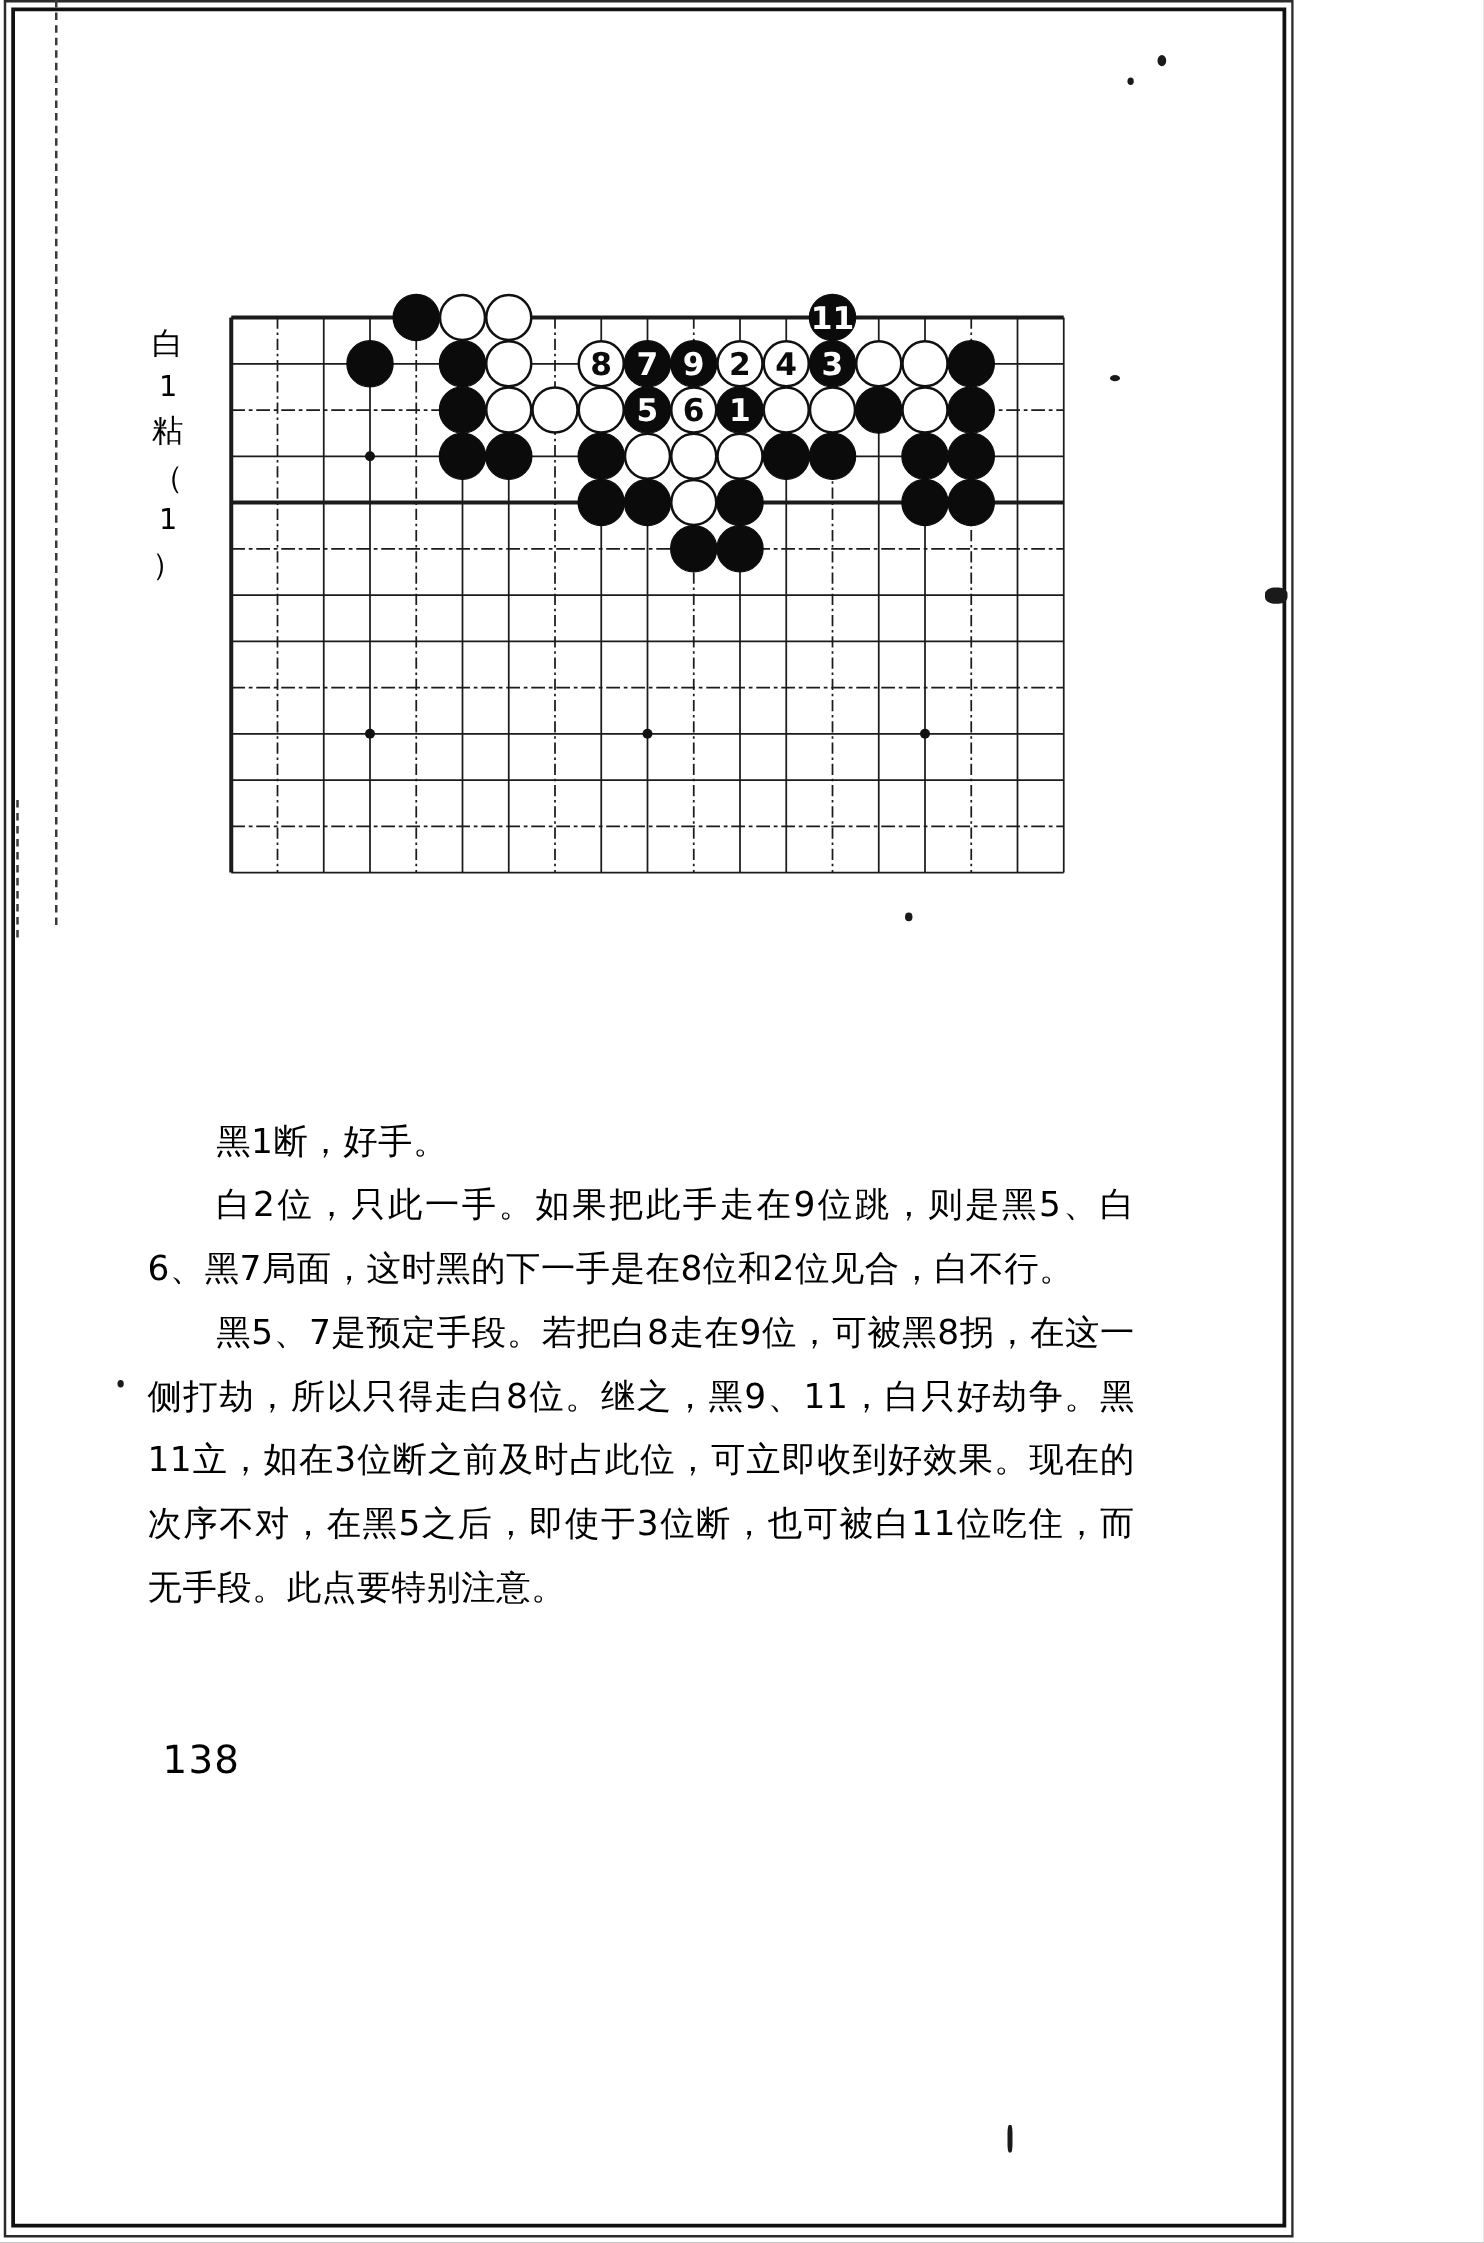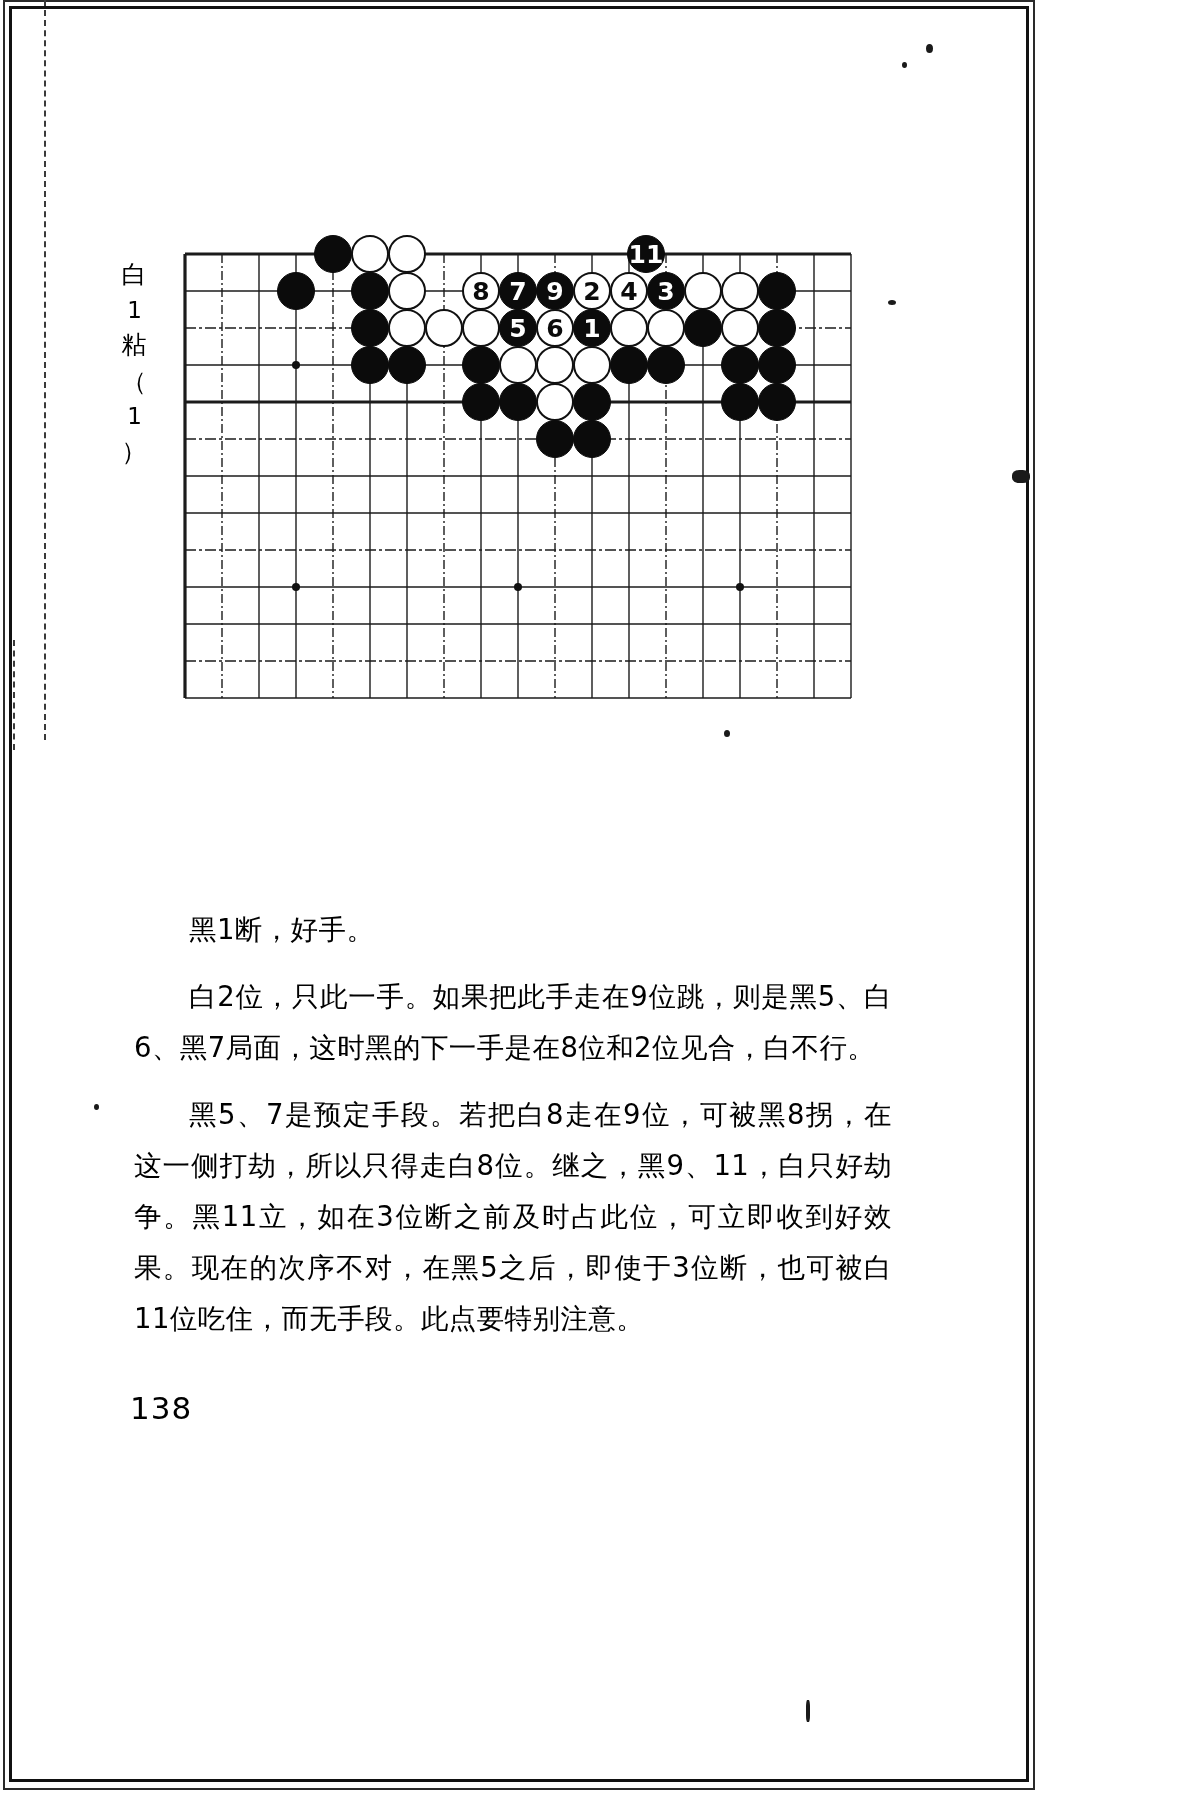--- a/index.html
+++ b/index.html
@@ -97,21 +97,21 @@
     position:absolute;
     left:118px;top:888px;
     width:790px;
     font-family:"DejaVu Sans","Liberation Sans",sans-serif;
     font-size:27.5px;
     line-height:51px;
     color:#000;
     text-align:justify;
     letter-spacing:0.4px;
   }
-  .body-text p{margin:16px;text-indent:2em;}
+  .body-text p{margin:0;text-indent:2em;}
 
   
   .page-num{
     position:absolute;
     left:130px;top:1390px;
     font-family:"DejaVu Sans","Liberation Sans",sans-serif;
     font-size:31px;
     color:#000;
     letter-spacing:1px;
   }
@@ -182,21 +182,21 @@
         <circle cx="335" cy="113" r="4" fill="#111"></circle>
         <circle cx="557" cy="113" r="4" fill="#111"></circle>
         <circle cx="113" cy="335" r="4" fill="#111"></circle>
         <circle cx="335" cy="335" r="4" fill="#111"></circle>
         <circle cx="557" cy="335" r="4" fill="#111"></circle>
       </svg>
     <div id="stone-layer">
         <div class="stone black nolabel" style="left: 131px; top: -17px;"></div>
         <div class="stone white nolabel" style="left: 168px; top: -17px;"></div>
         <div class="stone white nolabel" style="left: 205px; top: -17px;"></div>
-        <div class="stone black" style="left: 444px; top: -17px;">11</div>
+        <div class="stone black" style="left: 464px; top: -17px;">11</div>
         <div class="stone black nolabel" style="left: 94px; top: 20px;"></div>
         <div class="stone black nolabel" style="left: 168px; top: 20px;"></div>
         <div class="stone white nolabel" style="left: 205px; top: 20px;"></div>
         <div class="stone white" style="left: 279px; top: 20px;">8</div>
         <div class="stone black" style="left: 316px; top: 20px;">7</div>
         <div class="stone black" style="left: 353px; top: 20px;">9</div>
         <div class="stone white" style="left: 390px; top: 20px;">2</div>
         <div class="stone white" style="left: 427px; top: 20px;">4</div>
         <div class="stone black" style="left: 464px; top: 20px;">3</div>
         <div class="stone white nolabel" style="left: 501px; top: 20px;"></div>

